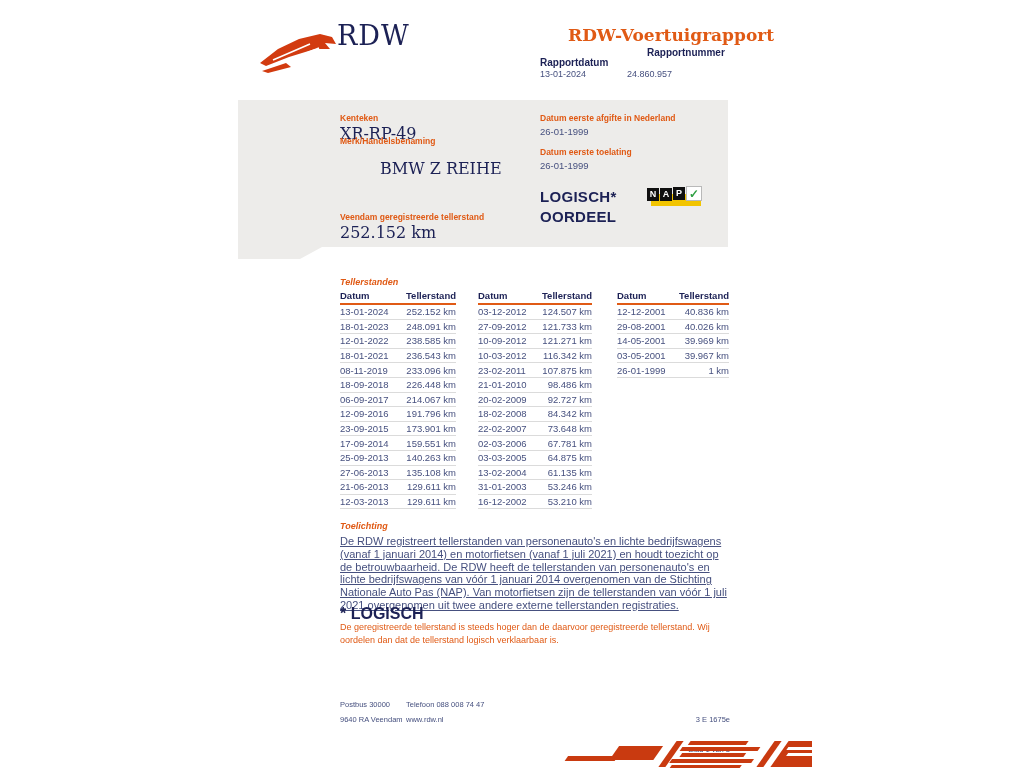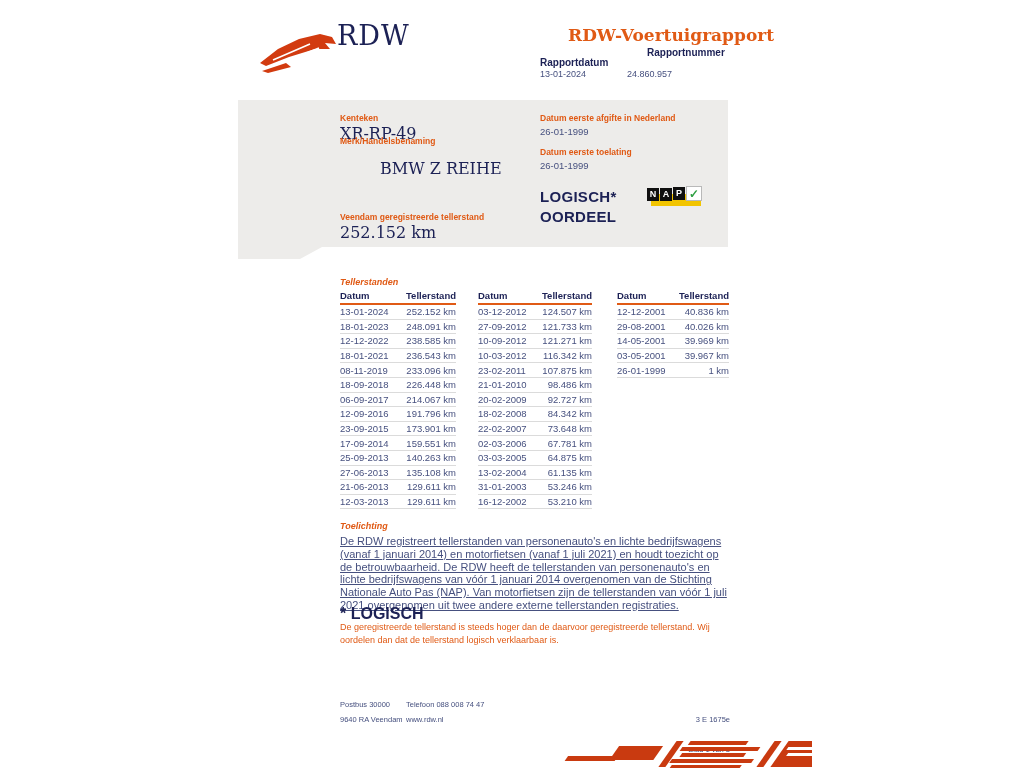--- a/index.html
+++ b/index.html
@@ -104,21 +104,21 @@
       </div>
       <div class="trow">
         <span>13-01-2024</span>
         <span>252.152 km</span>
       </div>
       <div class="trow">
         <span>18-01-2023</span>
         <span>248.091 km</span>
       </div>
       <div class="trow">
-        <span>12-12-2022</span>
+        <span>12-01-2022</span>
         <span>238.585 km</span>
       </div>
       <div class="trow">
         <span>18-01-2021</span>
         <span>236.543 km</span>
       </div>
       <div class="trow">
         <span>08-11-2019</span>
         <span>233.096 km</span>
       </div>

